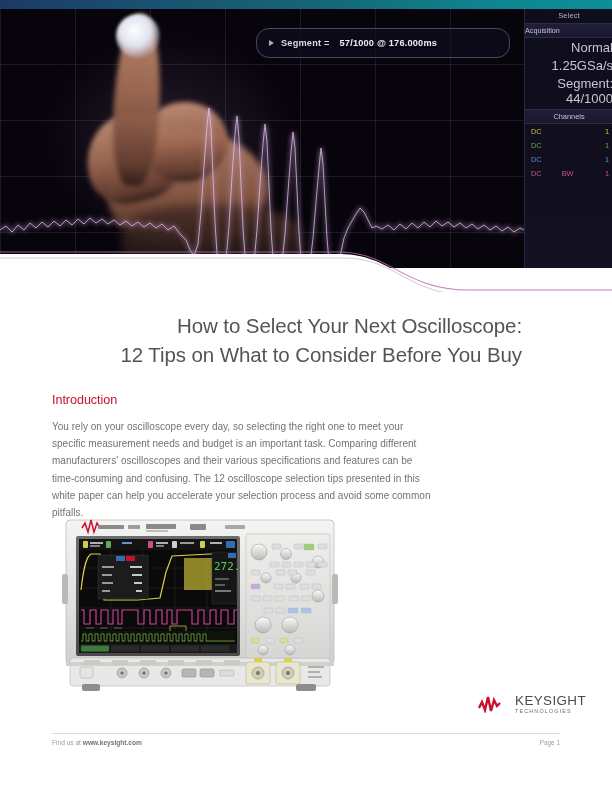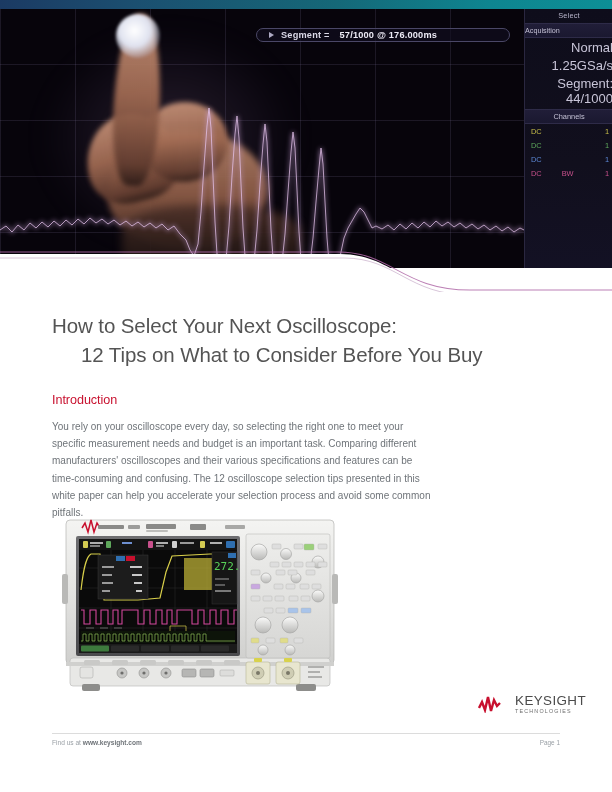--- a/index.html
+++ b/index.html
@@ -50,33 +50,33 @@
   .sp-row{font-size:13px;color:#c8c5d8;text-align:right;padding:1.5px 0;}
   .sp-sec{font-size:7.4px;color:#c3c0d4;text-align:center;padding:2px 0;margin-top:2px;
     background:linear-gradient(180deg,#211e38,#1a1830);border-top:1px solid #2e2b48;border-bottom:1px solid #2e2b48;}
   .ch{display:flex;align-items:center;font-size:7.4px;padding:2.5px 4px 2.5px 6px;}
   .ch .lab{flex:0 0 auto;}
   .ch .val{margin-left:auto;}
   .ch-y{color:#c9bf4a;} .ch-g{color:#5fa85c;} .ch-b{color:#5d88d6;} .ch-m{color:#c8508c;}
   .ch .bw{margin-left:20px;color:inherit;}
 
   
-  .seg-box{position:absolute;left:256px;top:28px;width:254px;height:14px;border-radius:13px;
+  .seg-box{position:absolute;left:256px;top:28px;width:254px;height:30px;border-radius:13px;
     border:1px solid #4a4766;background:rgba(18,15,32,.62);display:flex;align-items:center;
-    padding:4px 12px;box-sizing:border-box;z-index:8;}
+    padding:4px 12px;box-sizing:border-box;z-index:8;text-decoration:underline;}
   .seg-tri{width:0;height:0;border-left:5px solid #aeaac4;border-top:3.5px solid transparent;border-bottom:3.5px solid transparent;margin-right:7px;}
   .seg-lab{font-size:9.2px;color:#d9d7e6;font-weight:bold;letter-spacing:.2px;}
   .seg-val{font-size:9.2px;color:#eceaf5;font-weight:bold;margin-left:10px;letter-spacing:.2px;}
 
   
   .swoosh{position:absolute;left:0;top:196px;width:612px;height:96px;z-index:10;}
 
   
   .title{position:absolute;left:52px;top:297px;width:470px;font-size:20.5px;color:#545454;
-    font-weight:normal;line-height:1.42;letter-spacing:-.1px;}
+    font-weight:normal;line-height:1.42;letter-spacing:-.1px;text-align:right;}
   .title .l2{display:block;margin-left:29px;}
 
   .h-intro{position:absolute;left:52px;top:383px;font-size:12.6px;color:#C8102E;font-weight:normal;letter-spacing:-.05px;}
 
   .body-copy{position:absolute;left:52px;top:408px;width:382px;font-size:10px;color:#6f7479;
     line-height:1.72;letter-spacing:.02px;}
 
   
   .product{position:absolute;left:60px;top:512px;width:282px;height:186px;}
 

